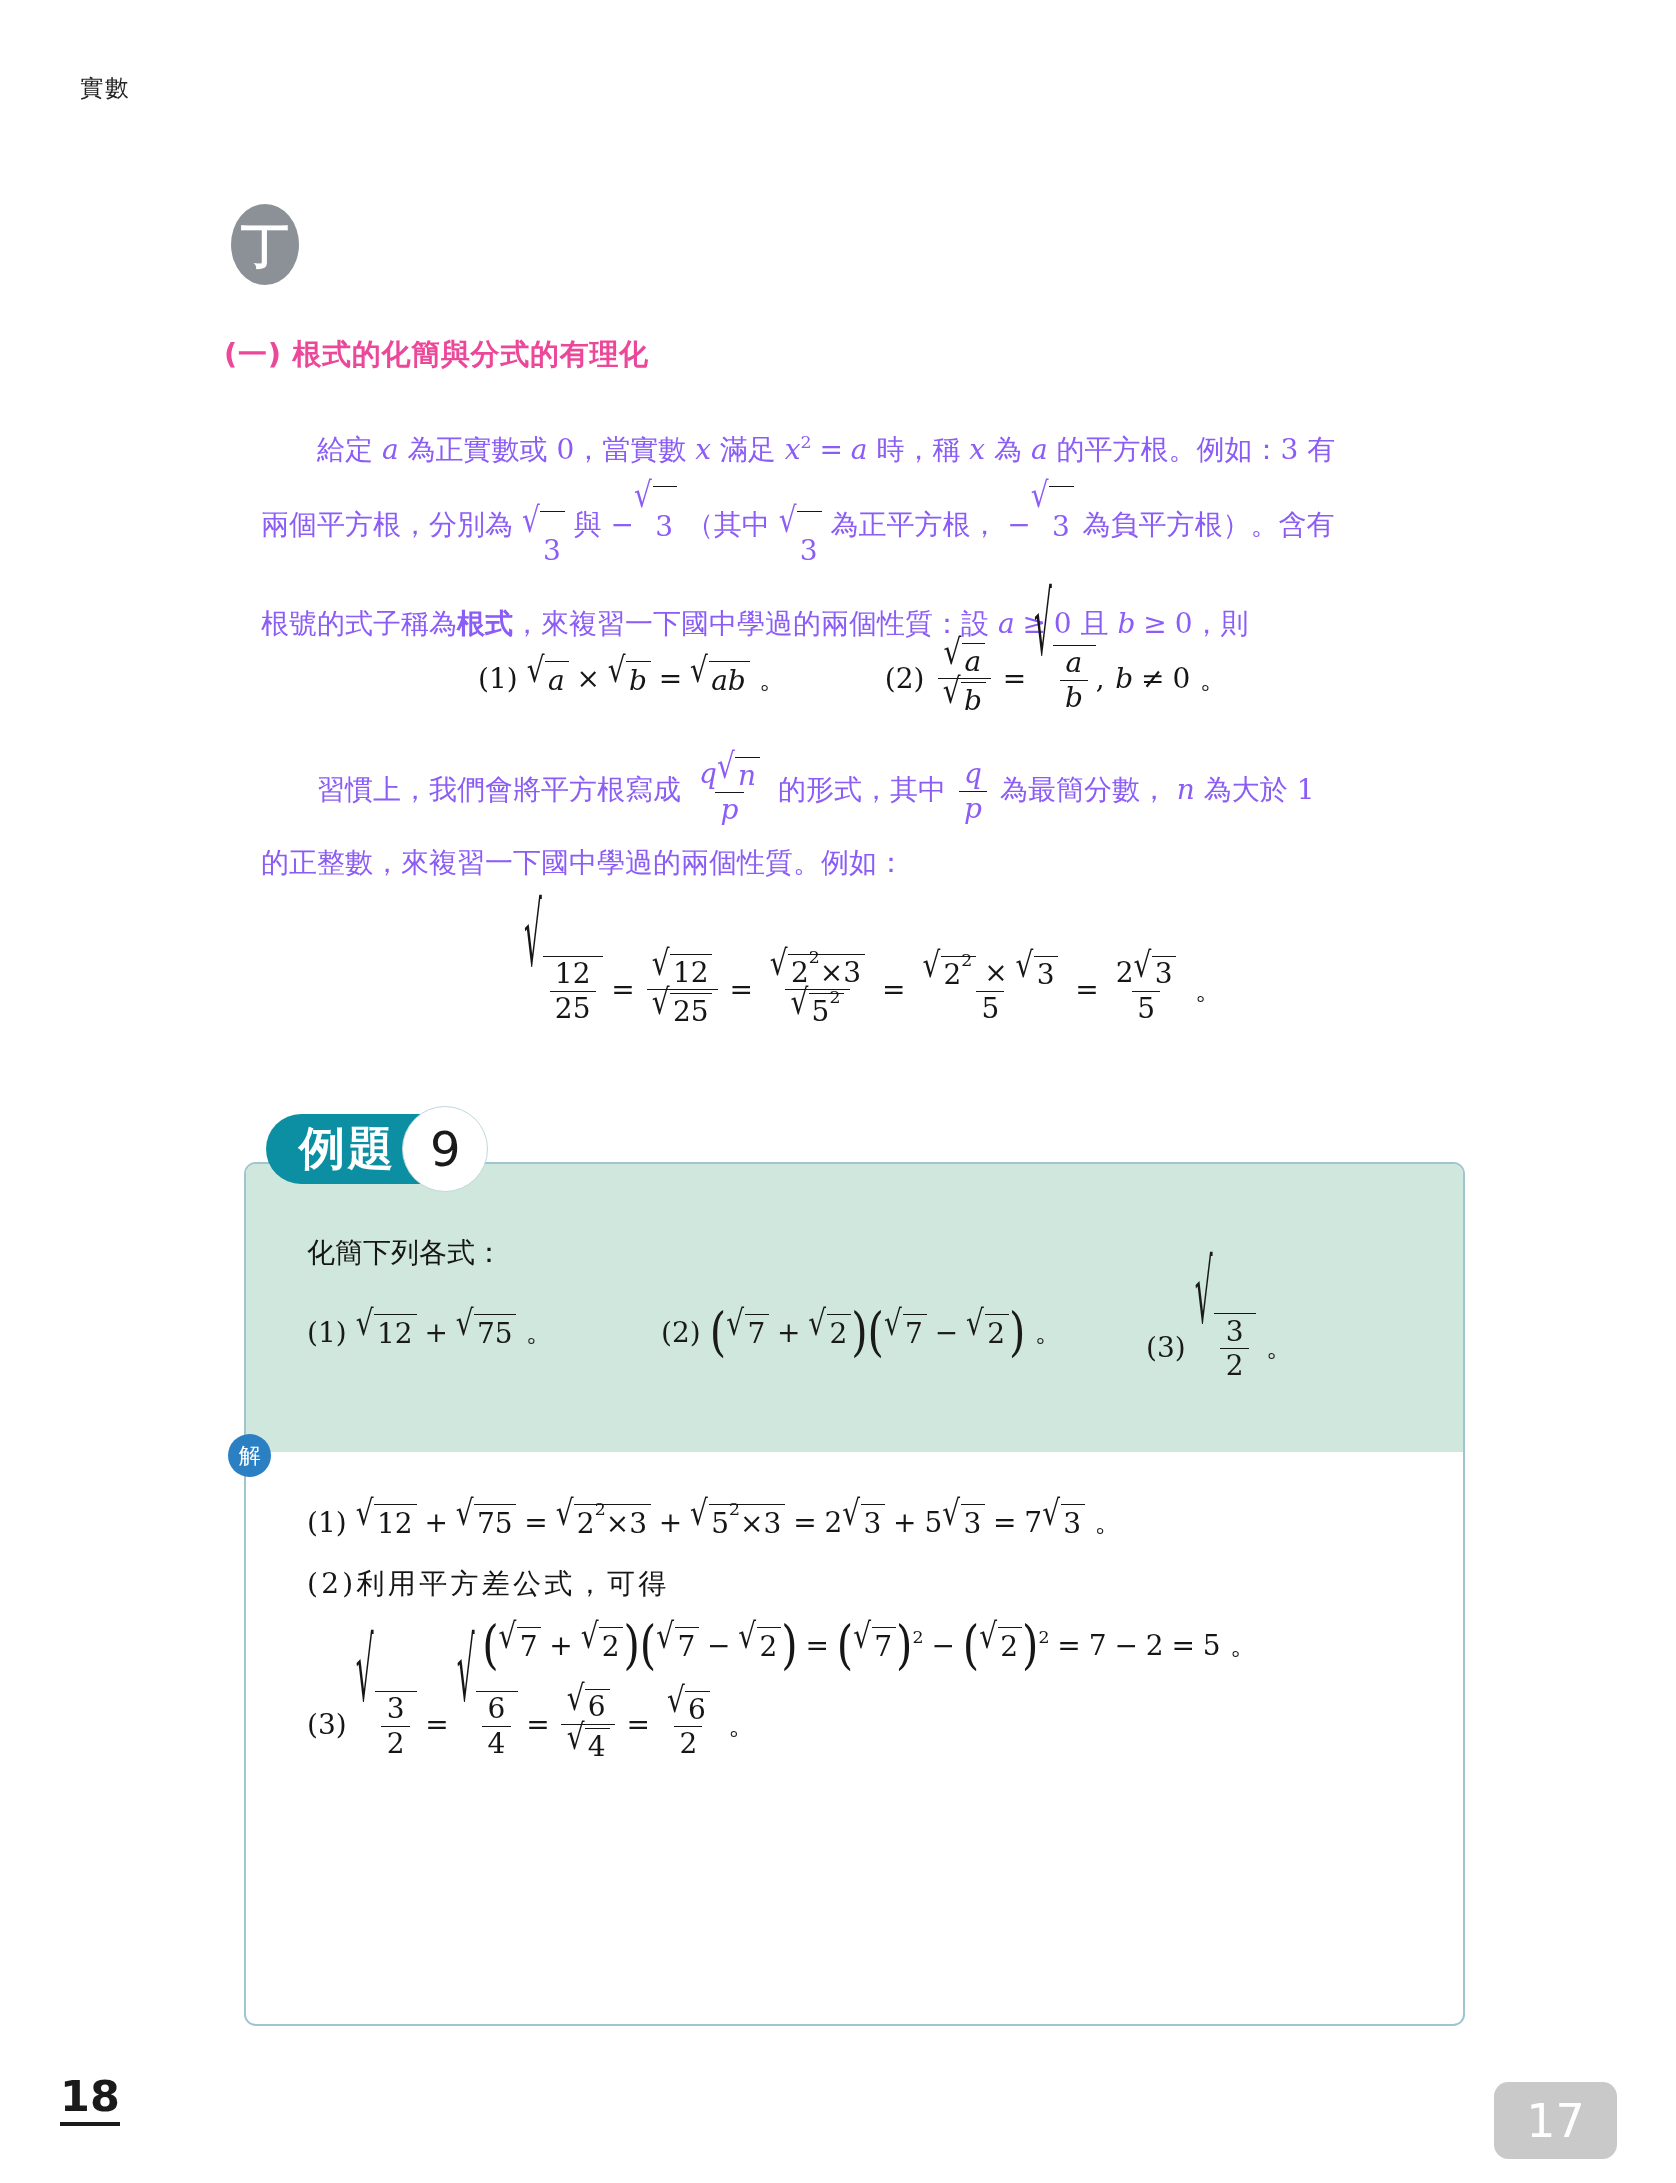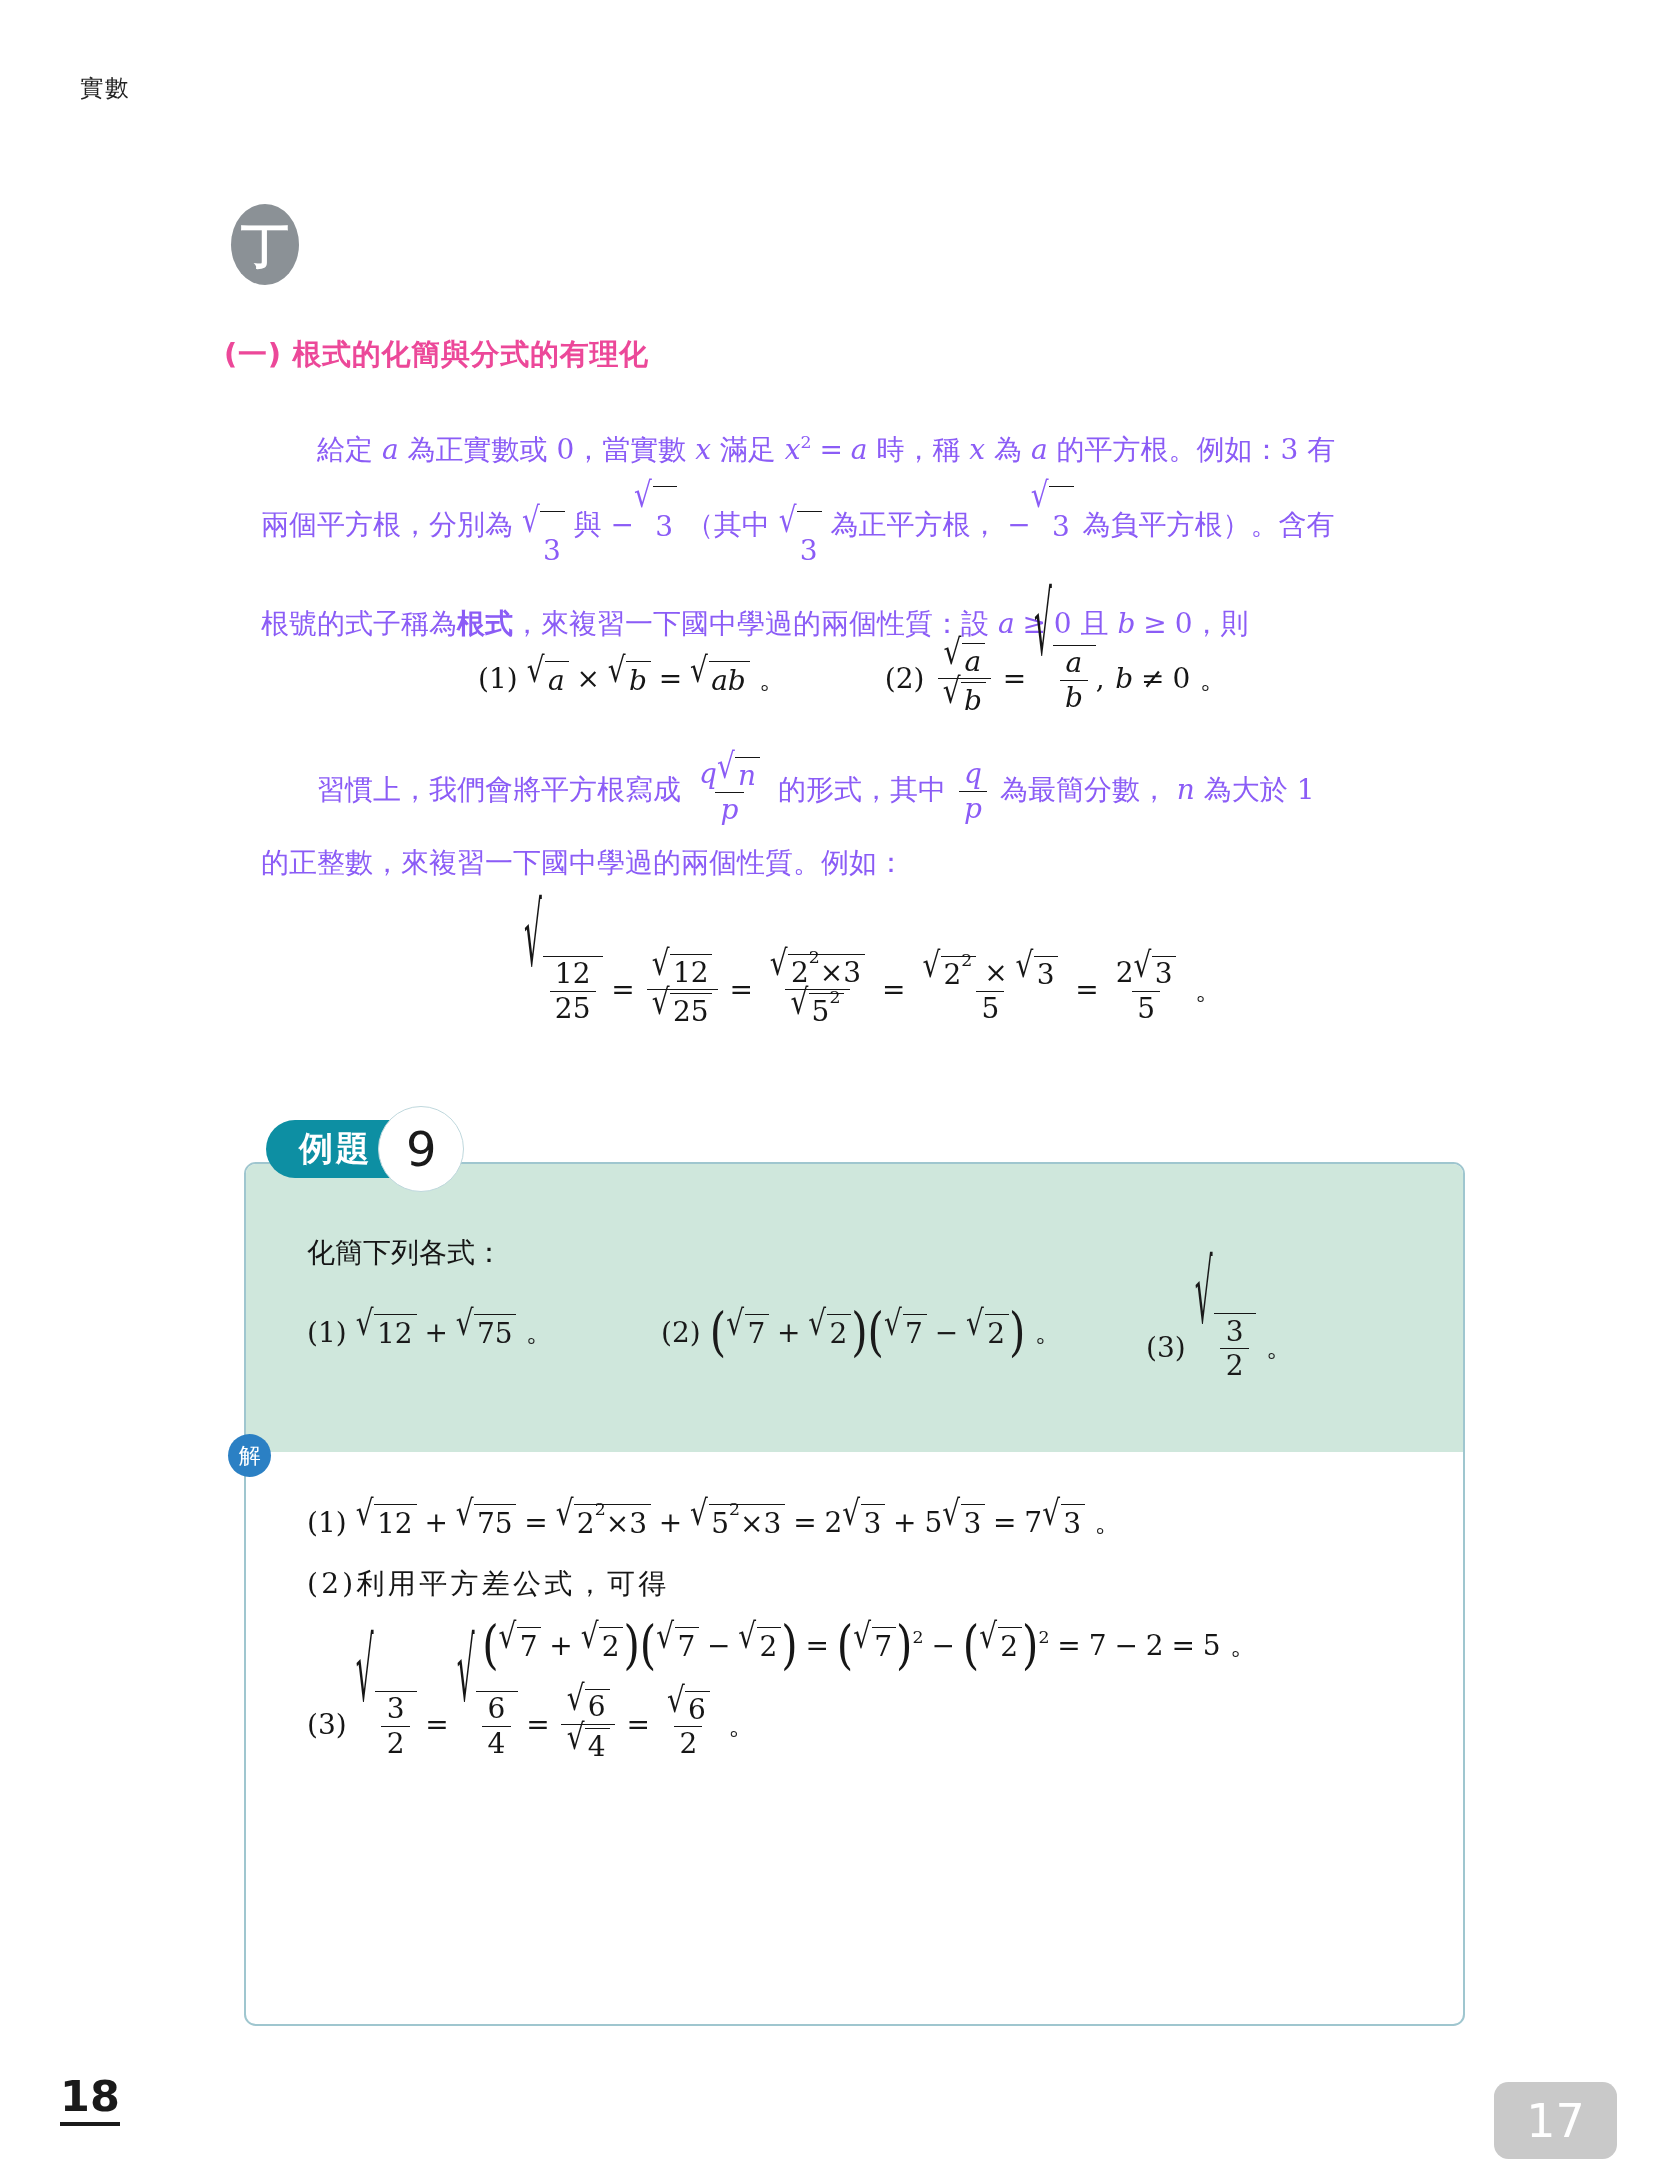--- a/index.html
+++ b/index.html
@@ -177,21 +177,21 @@
     left: 22px;
     top: -56px;
     display: flex;
     align-items: center;
     z-index: 5;
   }
   .badge-pill {
     background: #0d8fa3;
     color: #ffffff;
     font-family: "DejaVu Sans", "Liberation Sans", sans-serif;
-    font-size: 34px;
+    font-size: 46px;
     font-weight: bold;
     letter-spacing: 2.6px;
     border-radius: 39px;
     padding: 11.8px 60px 13px 33px;
     line-height: 1;
   }
   .badge-circle {
     width: 84px;
     height: 84px;
     border-radius: 50%;

